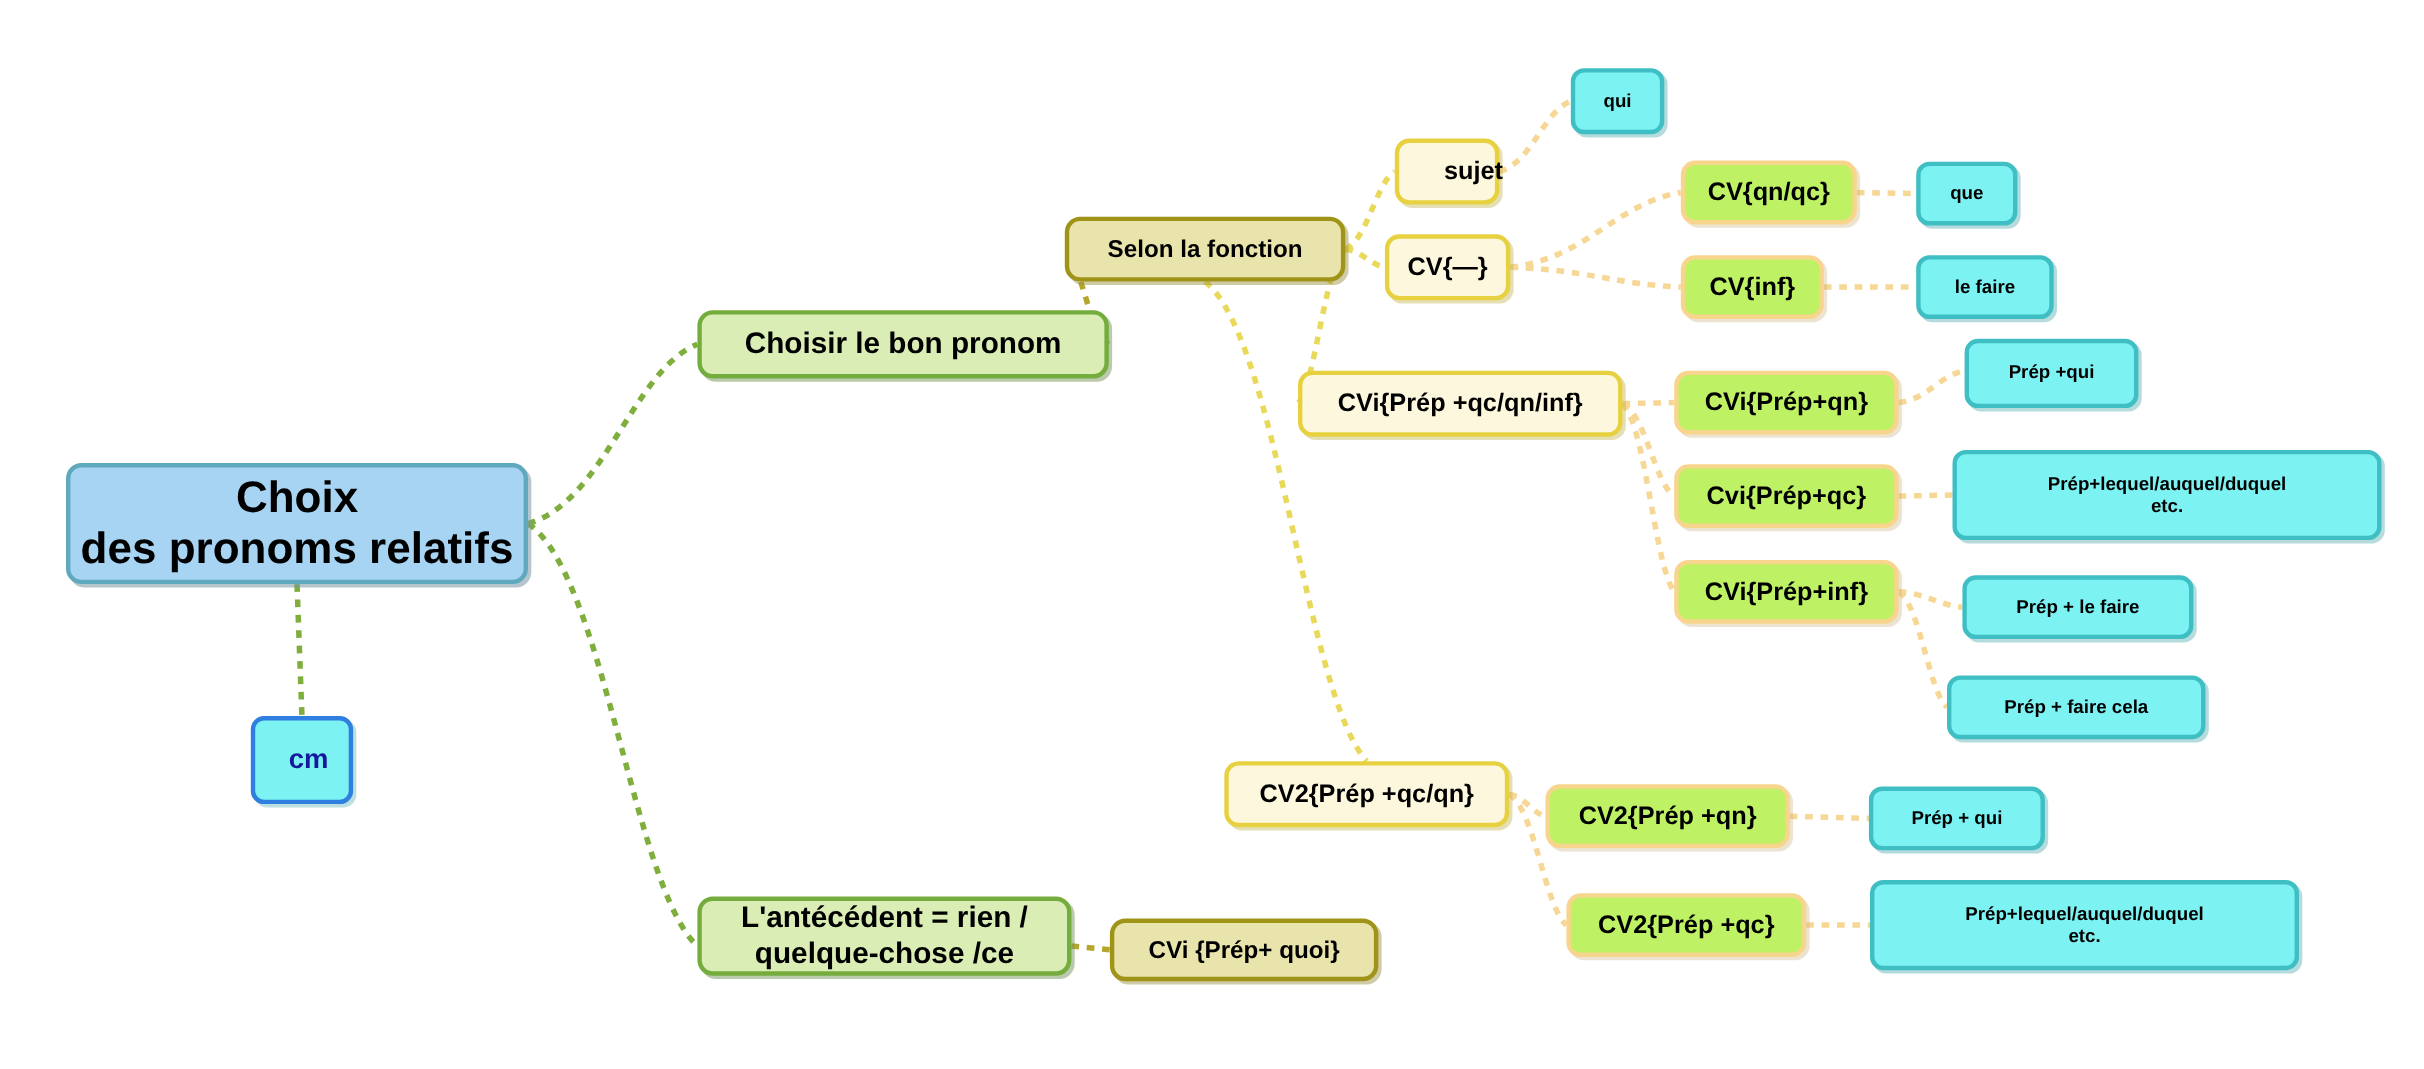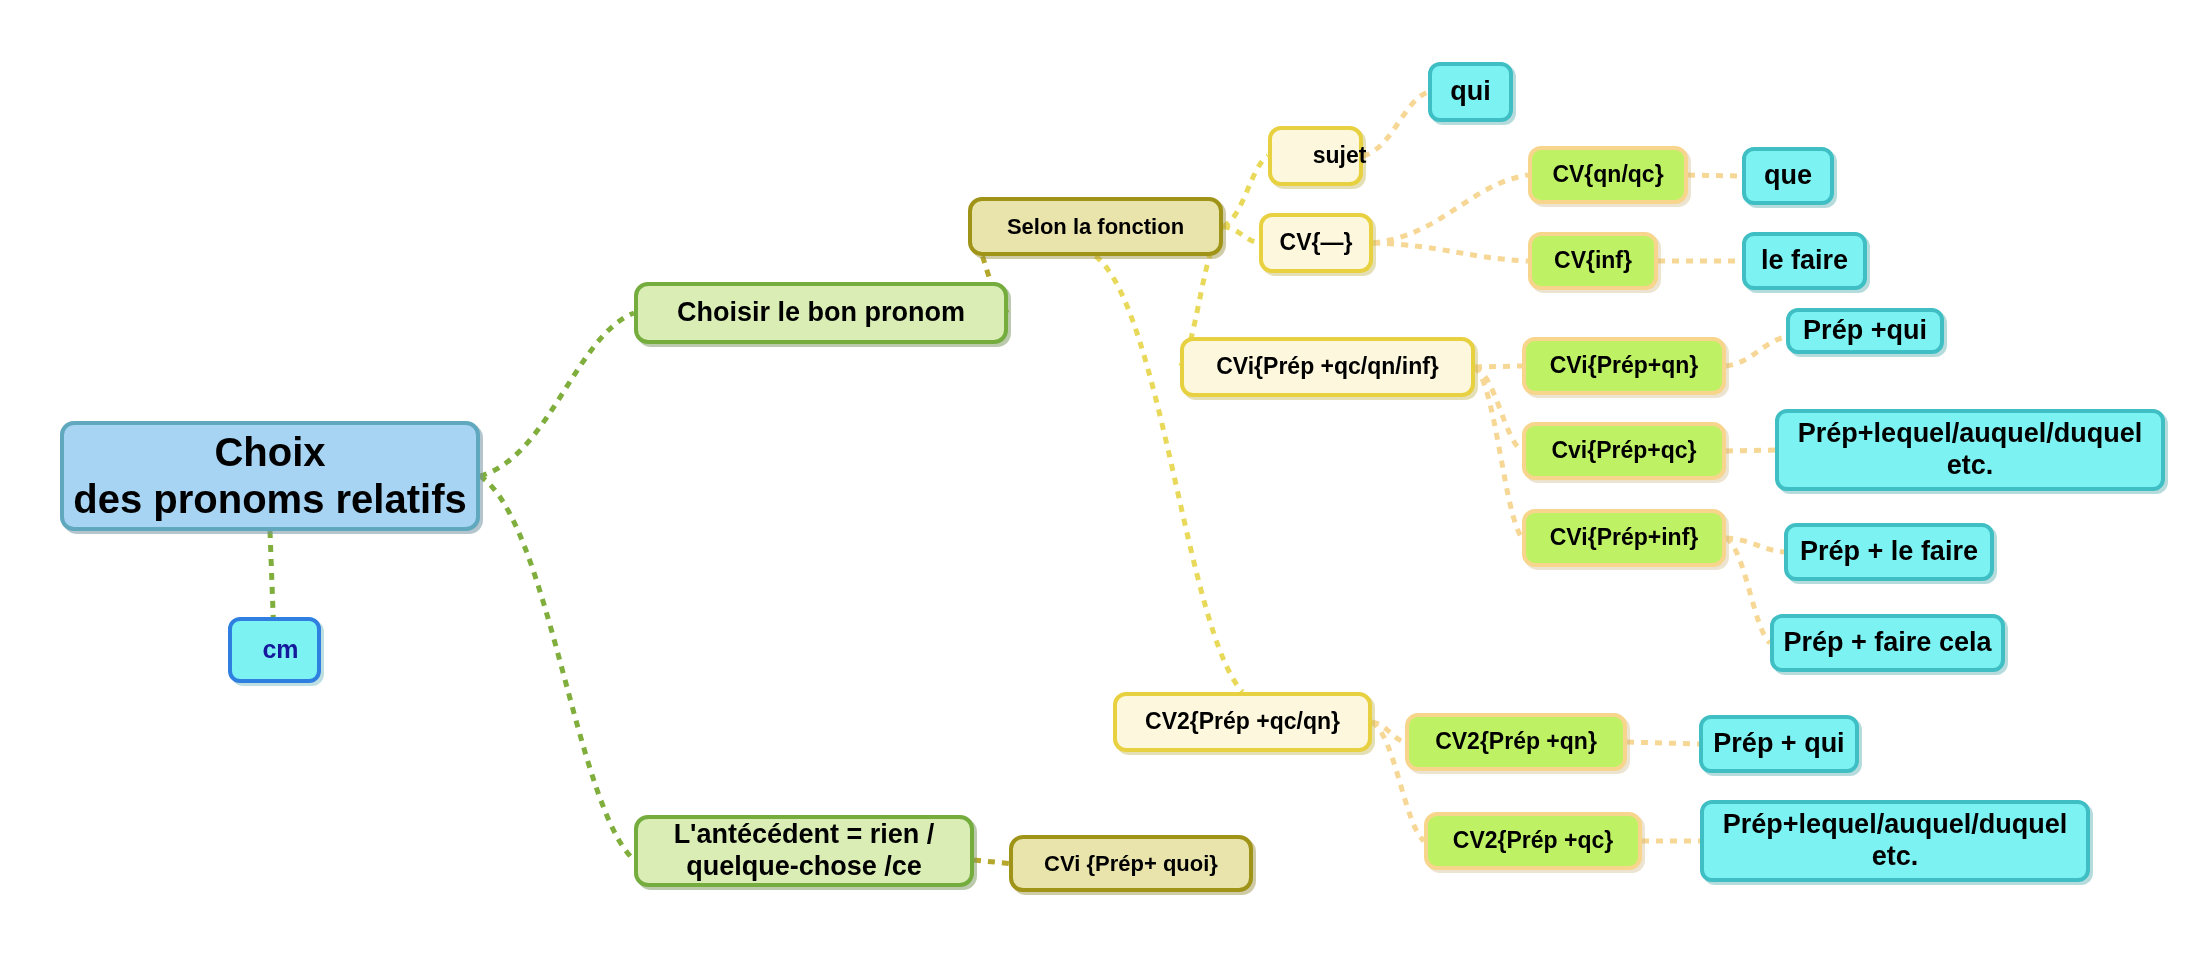--- a/index.html
+++ b/index.html
@@ -78,21 +78,21 @@
     border-width: 4px;
     border-radius: 13px;
     font-size: 23px;
     box-shadow: 3px 3px 0 rgba(200,175,120,0.35);
   }
   .n-cyan {
     background: #7df2f2;
     border-color: #3fbfc4;
     border-width: 4px;
     border-radius: 12px;
-    font-size: 27px;
+    font-size: 17px;
     box-shadow: 3px 3px 0 rgba(90,175,180,0.45);
   }
   .n-cm {
     background: #7df2f2;
     border-color: #2f7fe0;
     border-width: 4px;
     border-radius: 12px;
     font-size: 25px;
     color: #15199b;
     box-shadow: 3px 3px 0 rgba(90,175,180,0.4);
@@ -125,41 +125,41 @@
       <path d="M 1726 538 C 1752.1 539.68, 1761.96 550.04, 1784 552" fill="none" stroke="#f6d795" stroke-width="5" stroke-dasharray="7 7" stroke-linecap="butt"></path>
       <path d="M 1726 538 C 1745.8 550.6, 1753.28 628.3, 1770 643" fill="none" stroke="#f6d795" stroke-width="5" stroke-dasharray="7 7" stroke-linecap="butt"></path>
       <path d="M 1372 722 C 1386.85 724.4, 1392.46 739.2, 1405 742" fill="none" stroke="#f6d795" stroke-width="5" stroke-dasharray="7 7" stroke-linecap="butt"></path>
       <path d="M 1372 722 C 1395.4 736.28, 1404.24 824.34, 1424 841" fill="none" stroke="#f6d795" stroke-width="5" stroke-dasharray="7 7" stroke-linecap="butt"></path>
       <path d="M 1627 742 L 1699 744" fill="none" stroke="#f6d795" stroke-width="5" stroke-dasharray="7 7" stroke-linecap="butt"></path>
       <path d="M 1642 841 L 1700 841" fill="none" stroke="#f6d795" stroke-width="5" stroke-dasharray="7 7" stroke-linecap="butt"></path>
     </svg>
   <div id="nodes">
       <div class="node n-root" style="left: 60px; top: 421px; width: 420px; height: 110px;"><span>Choix
 des pronoms relatifs</span></div>
-      <div class="node n-cm" style="left: 228px; top: 617px; width: 93px; height: 66px; padding-left: 12px;"><span>cm</span></div>
+      <div class="node n-cm" style="left: 228px; top: 651px; width: 93px; height: 80px; padding-left: 12px;"><span>cm</span></div>
       <div class="node n-green" style="left: 634px; top: 282px; width: 374px; height: 62px;"><span>Choisir le bon pronom</span></div>
       <div class="node n-green" style="left: 634px; top: 815px; width: 340px; height: 72px;"><span>L'antécédent = rien /
 quelque-chose /ce</span></div>
       <div class="node n-khaki" style="left: 968px; top: 197px; width: 255px; height: 59px;"><span>Selon la fonction</span></div>
       <div class="node n-khaki" style="left: 1009px; top: 835px; width: 244px; height: 57px;"><span>CVi {Prép+ quoi}</span></div>
       <div class="node n-yellow" style="left: 1268px; top: 126px; width: 95px; height: 60px; padding-left: 48px;"><span>sujet</span></div>
       <div class="node n-yellow" style="left: 1259px; top: 213px; width: 114px; height: 60px;"><span>CV{—}</span></div>
       <div class="node n-yellow" style="left: 1180px; top: 337px; width: 295px; height: 60px;"><span>CVi{Prép +qc/qn/inf}</span></div>
       <div class="node n-yellow" style="left: 1113px; top: 692px; width: 259px; height: 60px;"><span>CV2{Prép +qc/qn}</span></div>
       <div class="node n-cream" style="left: 1528px; top: 146px; width: 160px; height: 58px;"><span>CV{qn/qc}</span></div>
       <div class="node n-cream" style="left: 1528px; top: 232px; width: 130px; height: 58px;"><span>CV{inf}</span></div>
       <div class="node n-cream" style="left: 1522px; top: 337px; width: 204px; height: 58px;"><span>CVi{Prép+qn}</span></div>
       <div class="node n-cream" style="left: 1522px; top: 422px; width: 204px; height: 58px;"><span>Cvi{Prép+qc}</span></div>
       <div class="node n-cream" style="left: 1522px; top: 509px; width: 204px; height: 58px;"><span>CVi{Prép+inf}</span></div>
       <div class="node n-cream" style="left: 1405px; top: 713px; width: 222px; height: 58px;"><span>CV2{Prép +qn}</span></div>
       <div class="node n-cream" style="left: 1424px; top: 812px; width: 218px; height: 58px;"><span>CV2{Prép +qc}</span></div>
       <div class="node n-cyan" style="left: 1428px; top: 62px; width: 85px; height: 60px;"><span>qui</span></div>
       <div class="node n-cyan" style="left: 1742px; top: 147px; width: 92px; height: 58px;"><span>que</span></div>
       <div class="node n-cyan" style="left: 1742px; top: 232px; width: 125px; height: 58px;"><span>le faire</span></div>
-      <div class="node n-cyan" style="left: 1786px; top: 308px; width: 158px; height: 46px;"><span>Prép +qui</span></div>
+      <div class="node n-cyan" style="left: 1786px; top: 308px; width: 158px; height: 63px;"><span>Prép +qui</span></div>
       <div class="node n-cyan" style="left: 1775px; top: 409px; width: 390px; height: 82px;"><span>Prép+lequel/auquel/duquel
 etc.</span></div>
       <div class="node n-cyan" style="left: 1784px; top: 523px; width: 210px; height: 58px;"><span>Prép + le faire</span></div>
       <div class="node n-cyan" style="left: 1770px; top: 614px; width: 235px; height: 58px;"><span>Prép + faire cela</span></div>
       <div class="node n-cyan" style="left: 1699px; top: 715px; width: 160px; height: 58px;"><span>Prép + qui</span></div>
       <div class="node n-cyan" style="left: 1700px; top: 800px; width: 390px; height: 82px;"><span>Prép+lequel/auquel/duquel
 etc.</span></div>
     </div>
 </div>
 

